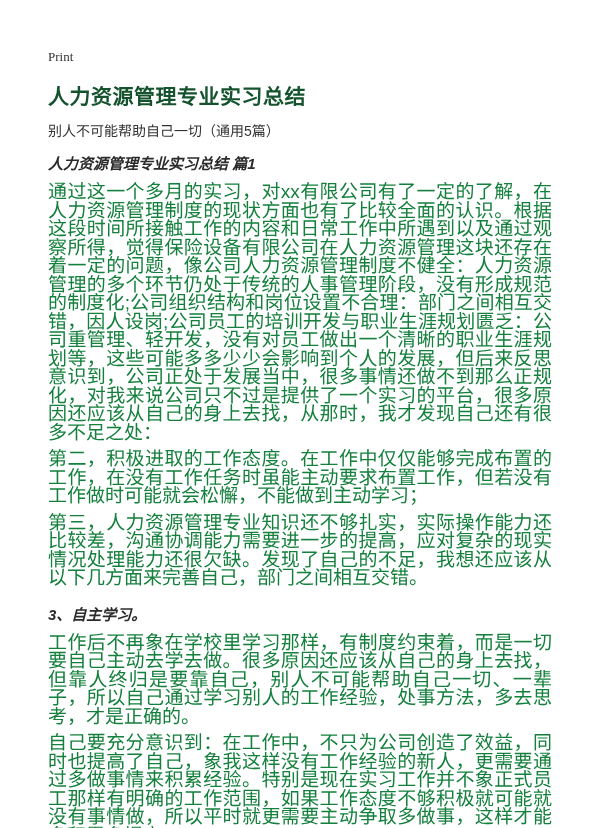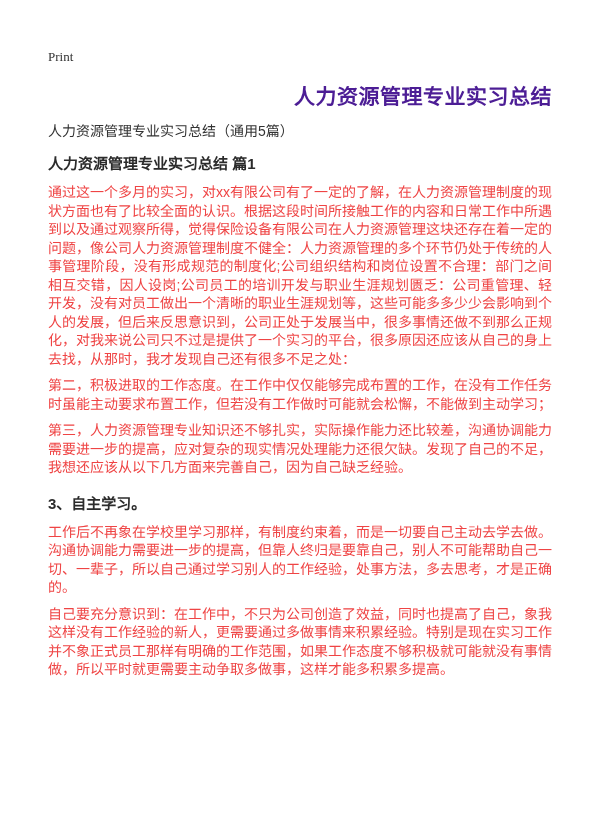--- a/index.html
+++ b/index.html
@@ -27,72 +27,73 @@
     line-height: 16px;
     color: #333333;
     cursor: pointer;
     display: inline-block;
   }
   .doc-title {
     margin: 19px 0 0 0;
     font-size: 21px;
     line-height: 26px;
     font-weight: bold;
-    text-align: right;
-    color: #4c1d95;
+    text-align: left;
+    color: #14532d;
     letter-spacing: 0.5px;
   }
   .doc-subtitle {
     margin: 12px 0 0 0;
     font-size: 14px;
     line-height: 18px;
     font-weight: normal;
     color: #333333;
   }
   .article h3 {
     margin: 14px 0 10px 0;
     font-size: 15px;
     line-height: 19px;
     font-weight: bold;
     color: #2b2b2b;
+    font-style: italic;
   }
   .article h3.spaced {
     margin-top: 17px;
   }
   .article p {
     margin: 8px 0 8px 0;
-    font-size: 14px;
+    font-size: 19px;
     line-height: 18.5px;
     text-align: justify;
-    color: #ef4444;
+    color: #15803d;
   }
 </style>
 </head>
 <body>
 
 <div class="page">
 
   <span class="print-link">Print</span>
 
   <h1 class="doc-title">人力资源管理专业实习总结</h1>
 
-  <p class="doc-subtitle">人力资源管理专业实习总结（通用5篇）</p>
+  <p class="doc-subtitle">别人不可能帮助自己一切（通用5篇）</p>
 
   <div class="article">
 
     <h3>人力资源管理专业实习总结 篇1</h3>
 
     <p>通过这一个多月的实习，对xx有限公司有了一定的了解，在人力资源管理制度的现状方面也有了比较全面的认识。根据这段时间所接触工作的内容和日常工作中所遇到以及通过观察所得，觉得保险设备有限公司在人力资源管理这块还存在着一定的问题，像公司人力资源管理制度不健全：人力资源管理的多个环节仍处于传统的人事管理阶段，没有形成规范的制度化;公司组织结构和岗位设置不合理：部门之间相互交错，因人设岗;公司员工的培训开发与职业生涯规划匮乏：公司重管理、轻开发，没有对员工做出一个清晰的职业生涯规划等，这些可能多多少少会影响到个人的发展，但后来反思意识到，公司正处于发展当中，很多事情还做不到那么正规化，对我来说公司只不过是提供了一个实习的平台，很多原因还应该从自己的身上去找，从那时，我才发现自己还有很多不足之处：</p>
 
 
     <p>第二，积极进取的工作态度。在工作中仅仅能够完成布置的工作，在没有工作任务时虽能主动要求布置工作，但若没有工作做时可能就会松懈，不能做到主动学习；</p>
 
-    <p>第三，人力资源管理专业知识还不够扎实，实际操作能力还比较差，沟通协调能力需要进一步的提高，应对复杂的现实情况处理能力还很欠缺。发现了自己的不足，我想还应该从以下几方面来完善自己，因为自己缺乏经验。</p>
+    <p>第三，人力资源管理专业知识还不够扎实，实际操作能力还比较差，沟通协调能力需要进一步的提高，应对复杂的现实情况处理能力还很欠缺。发现了自己的不足，我想还应该从以下几方面来完善自己，部门之间相互交错。</p>
 
     <h3 class="spaced">3、自主学习。</h3>
 
-    <p>工作后不再象在学校里学习那样，有制度约束着，而是一切要自己主动去学去做。沟通协调能力需要进一步的提高，但靠人终归是要靠自己，别人不可能帮助自己一切、一辈子，所以自己通过学习别人的工作经验，处事方法，多去思考，才是正确的。</p>
+    <p>工作后不再象在学校里学习那样，有制度约束着，而是一切要自己主动去学去做。很多原因还应该从自己的身上去找，但靠人终归是要靠自己，别人不可能帮助自己一切、一辈子，所以自己通过学习别人的工作经验，处事方法，多去思考，才是正确的。</p>
 
 
     <p>自己要充分意识到：在工作中，不只为公司创造了效益，同时也提高了自己，象我这样没有工作经验的新人，更需要通过多做事情来积累经验。特别是现在实习工作并不象正式员工那样有明确的工作范围，如果工作态度不够积极就可能就没有事情做，所以平时就更需要主动争取多做事，这样才能多积累多提高。</p>
 
   </div>
 </div>
 
 </body></html>

